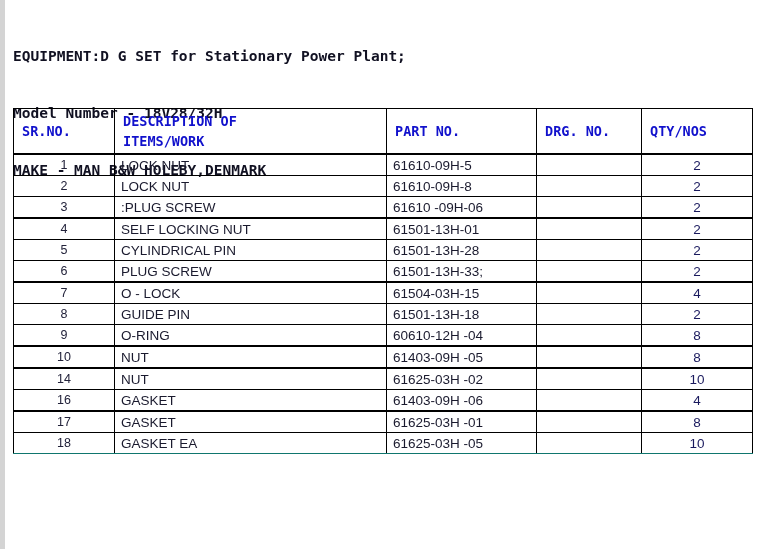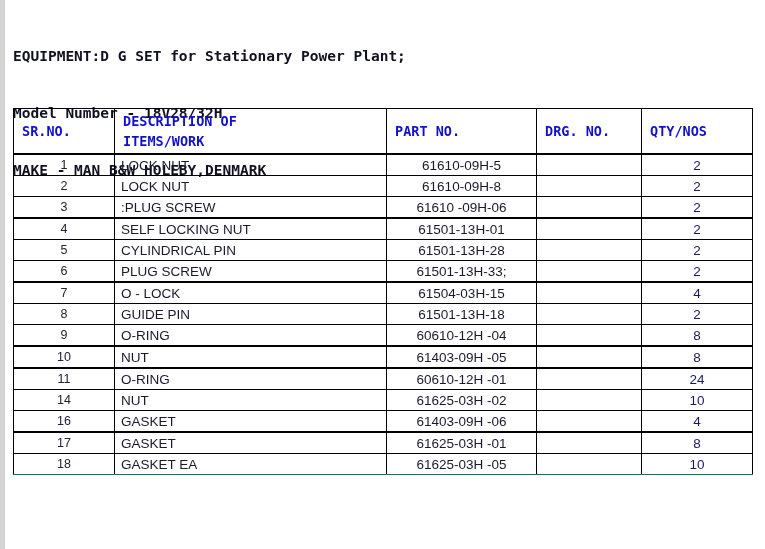--- a/index.html
+++ b/index.html
@@ -88,21 +88,22 @@
   #parts-table tbody td.sr {
     text-align: center;
     color: #22223a;
     font-size: 12.5px;
   }
   #parts-table tbody td.desc {
     padding-left: 6px;
     text-align: left;
   }
   #parts-table tbody td.part {
-    text-align: center;
+    padding-left: 6px;
+    text-align: left;
   }
   #parts-table tbody td.drg {
     text-align: center;
   }
   #parts-table tbody td.qty {
     text-align: center;
     color: #1a1a5e;
   }
   
   #parts-table tbody tr.group-end > td {
@@ -208,27 +209,20 @@
           <td class="qty">8</td>
         </tr>
         <tr class="group-end">
           <td class="sr">10</td>
           <td class="desc">NUT</td>
           <td class="part">61403-09H -05</td>
           <td class="drg"></td>
           <td class="qty">8</td>
         </tr>
         <tr>
-          <td class="sr">11</td>
-          <td class="desc">O-RING</td>
-          <td class="part">60610-12H -01</td>
-          <td class="drg"></td>
-          <td class="qty">24</td>
-        </tr>
-        <tr>
           <td class="sr">14</td>
           <td class="desc">NUT</td>
           <td class="part">61625-03H -02</td>
           <td class="drg"></td>
           <td class="qty">10</td>
         </tr>
         <tr class="group-end">
           <td class="sr">16</td>
           <td class="desc">GASKET</td>
           <td class="part">61403-09H -06</td>

